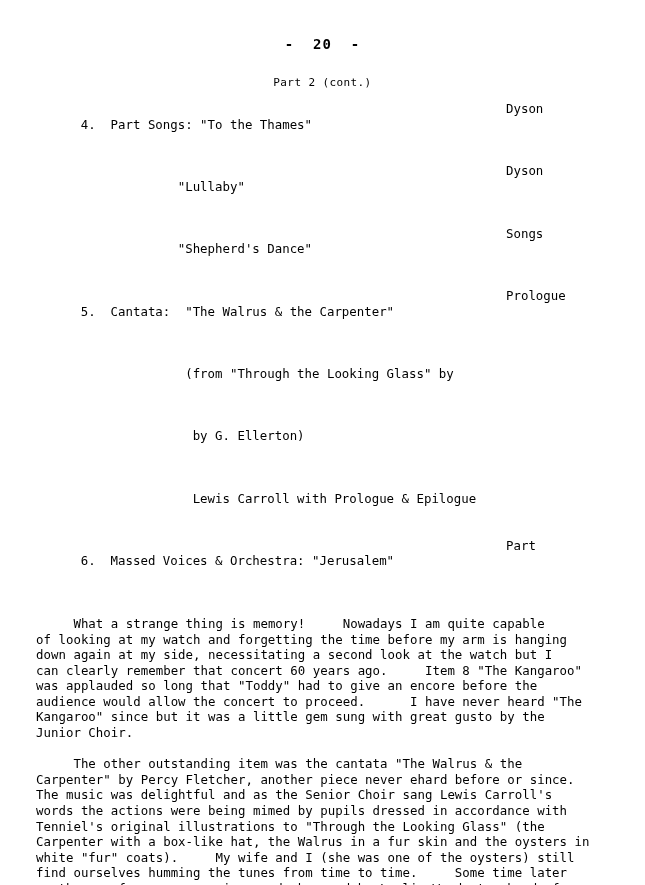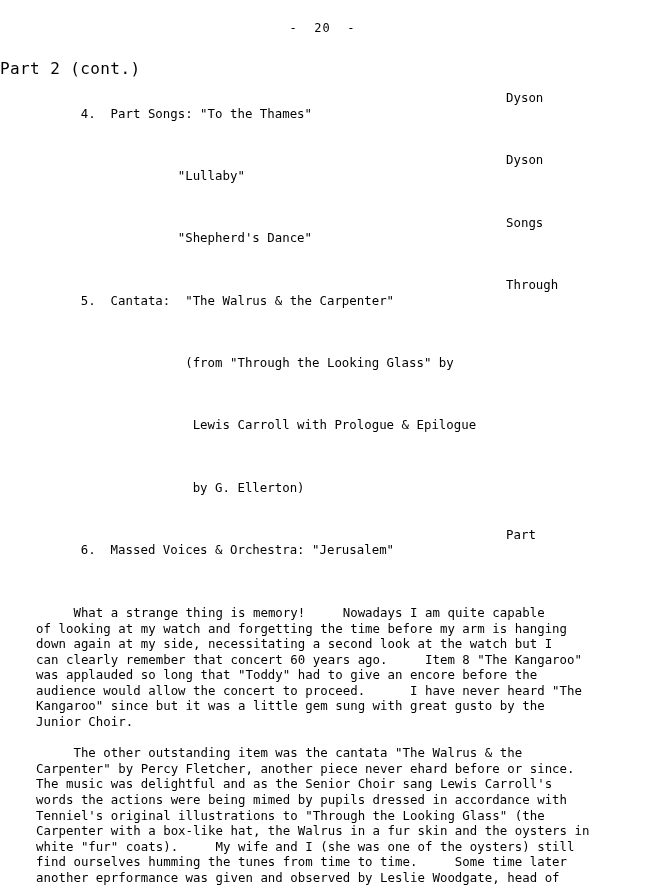--- a/index.html
+++ b/index.html
@@ -18,28 +18,29 @@
   .page {
     position: relative;
     width: 645px;
     height: 885px;
     box-sizing: border-box;
     padding: 0;
     background: #fff;
   }
   .page-number {
     text-align: center;
-    font-size: 12px;
+    font-size: 14px;
     letter-spacing: 1px;
-    margin-top: 21px;
+    margin-top: 36px;
     white-space: pre;
+    font-weight: bold;
   }
   .part-heading {
-    text-align: left;
-    font-size: 16px;
+    text-align: center;
+    font-size: 11px;
     margin-top: 24px;
     letter-spacing: 0.4px;
     white-space: pre;
   }
   .program {
     margin-top: 12px;
     padding-left: 36px;
     padding-right: 18px;
     font-size: 12.4px;
     line-height: 15.6px;
@@ -89,32 +90,32 @@
     <div class="prog-row">
       <span class="prog-left">             "Lullaby"</span>
       <span class="prog-right">Dyson</span>
     </div>
     <div class="prog-row">
       <span class="prog-left">             "Shepherd's Dance"</span>
       <span class="prog-right">Songs</span>
     </div>
     <div class="prog-row">
       <span class="prog-left">5.  Cantata:  "The Walrus &amp; the Carpenter"</span>
-      <span class="prog-right">Through</span>
+      <span class="prog-right">Prologue</span>
     </div>
     <div class="prog-row">
       <span class="prog-left">              (from "Through the Looking Glass" by</span>
       <span class="prog-right"></span>
     </div>
     <div class="prog-row">
-      <span class="prog-left">               Lewis Carroll with Prologue &amp; Epilogue</span>
+      <span class="prog-left">               by G. Ellerton)</span>
       <span class="prog-right"></span>
     </div>
     <div class="prog-row">
-      <span class="prog-left">               by G. Ellerton)</span>
+      <span class="prog-left">               Lewis Carroll with Prologue &amp; Epilogue</span>
       <span class="prog-right"></span>
     </div>
     <div class="prog-row">
       <span class="prog-left">6.  Massed Voices &amp; Orchestra: "Jerusalem"</span>
       <span class="prog-right">Part</span>
     </div>
   </div>
 
   <div class="body-text">
     <p class="para">     What a strange thing is memory!     Nowadays I am quite capable

